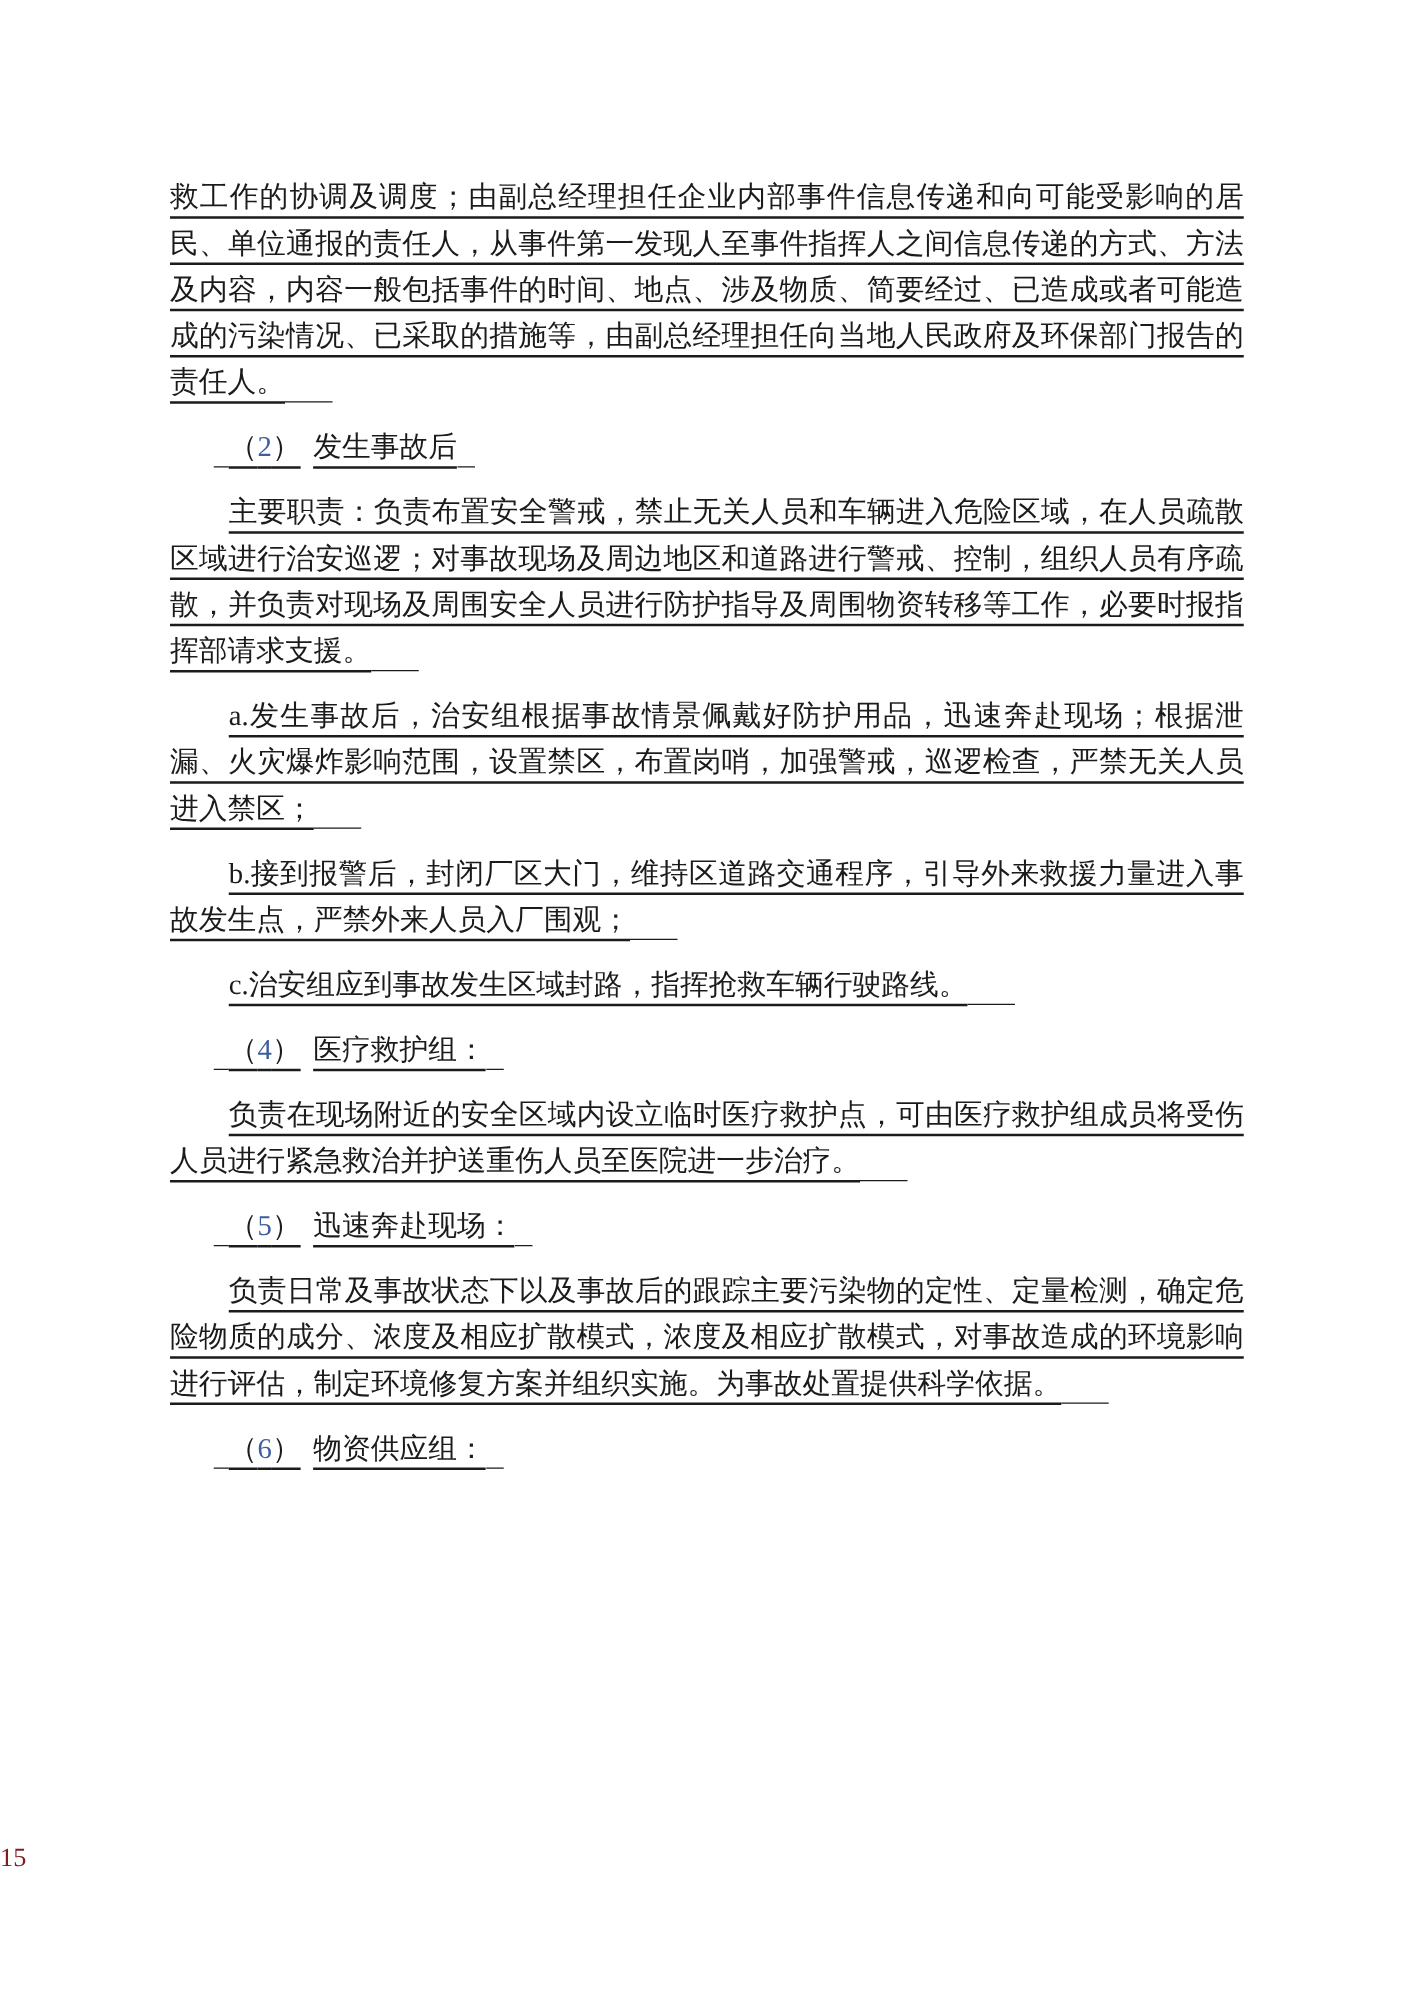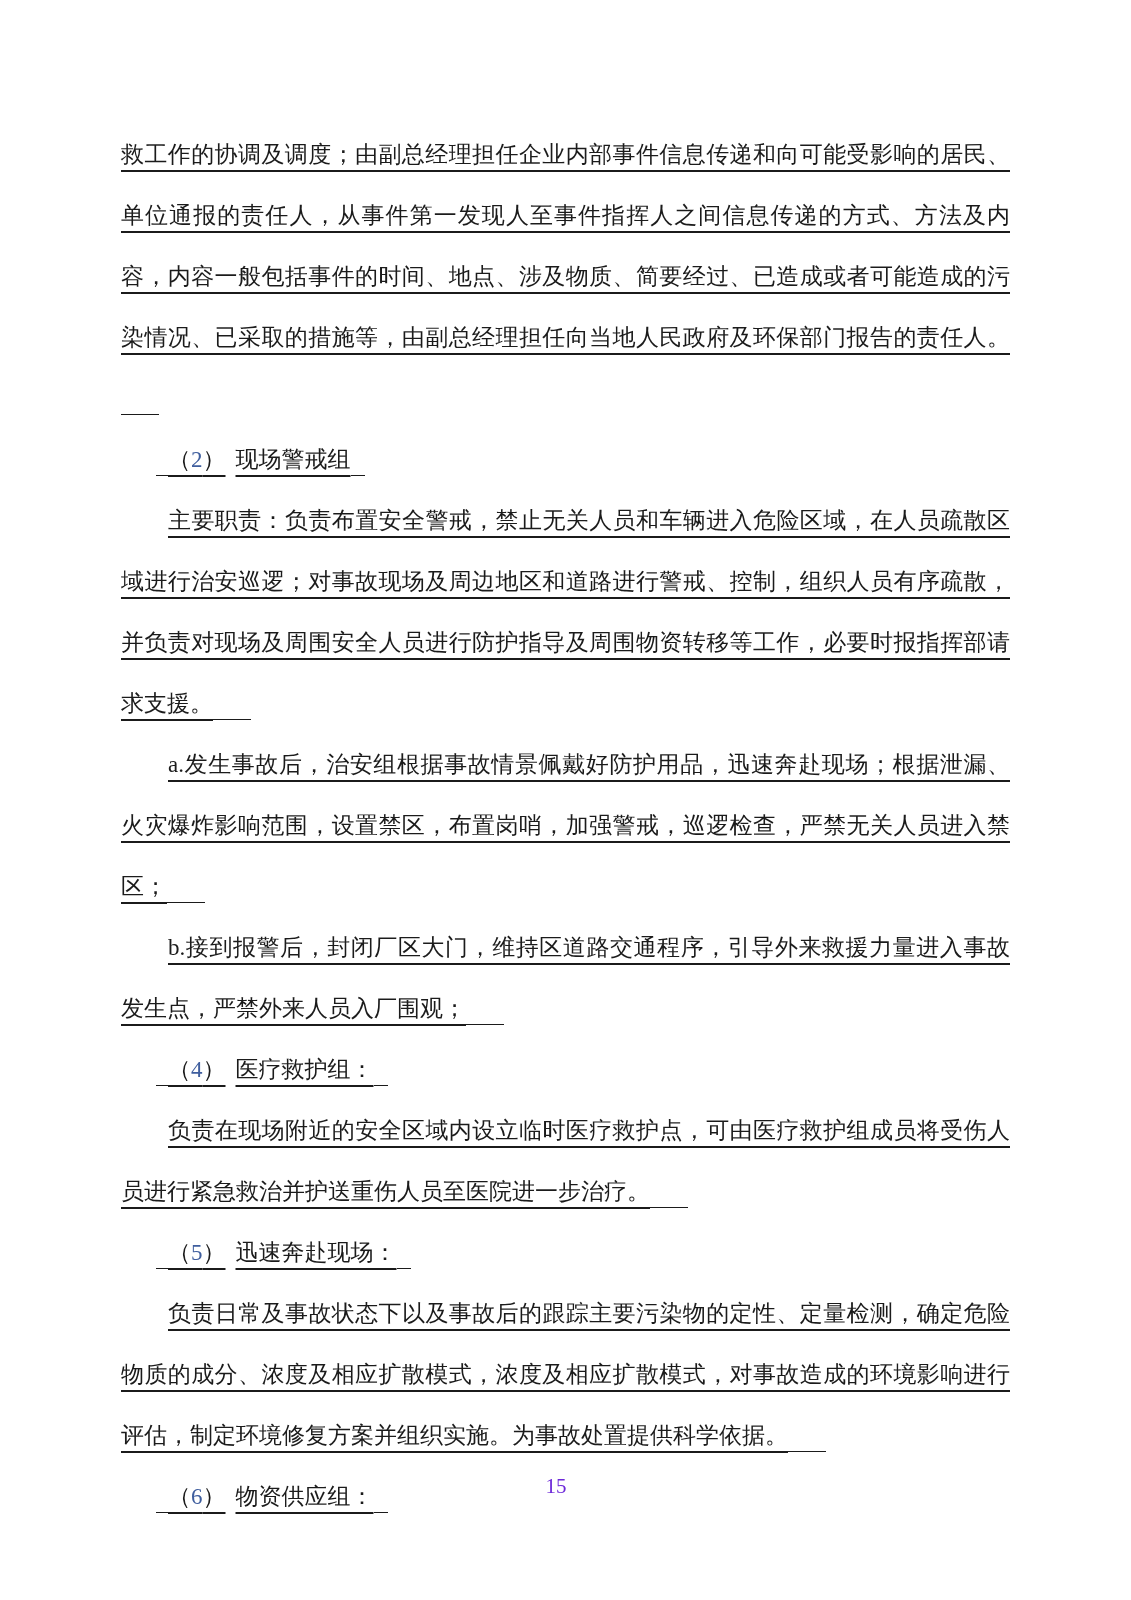--- a/index.html
+++ b/index.html
@@ -14,23 +14,23 @@
     width: 1131px; height: 1600px;
     background: #ffffff;
     overflow: hidden;
   }
   .content {
     position: absolute;
     left: 121px; top: 124px;
     width: 889px;
   }
   .para {
-    margin: 0;
+    margin: 15px;
     font-size: 23px;
-    line-height: 61px;
+    line-height: 37px;
     color: #1b1b1b;
     text-align: justify;
     text-justify: inter-ideograph;
     text-decoration: underline;
     text-decoration-thickness: 1.5px;
     text-underline-offset: 8px;
     text-decoration-color: #1b1b1b;
   }
   .indent { text-indent: 47px; }
   
@@ -56,43 +56,43 @@
     width: 14px; height: 0;
     border-bottom: 1.5px solid #1b1b1b;
     vertical-align: -9px;
   }
   .h-num { color: #3f5e9e; }
   .h-close { margin-right: 10px; }
   .page-number {
     position: absolute;
     left: 0; top: 1474px;
     width: 1112px;
-    text-align: center;
     font-size: 21px;
-    color: #6d28d9;
+    color: #7f1d1d;
   }
 </style>
 </head>
 <body>
 
 <div class="page">
   <div class="content">
 
     <p class="para tail">救工作的协调及调度；由副总经理担任企业内部事件信息传递和向可能受影响的居民、单位通报的责任人，从事件第一发现人至事件指挥人之间信息传递的方式、方法及内容，内容一般包括事件的时间、地点、涉及物质、简要经过、已造成或者可能造成的污染情况、已采取的措施等，由副总经理担任向当地人民政府及环保部门报告的责任人。</p>
 
-    <p class="para heading indent"><span>（</span><span class="h-num">2</span><span class="h-close">）</span><span>现场警戒组</span></p>
+    <p class="para heading indent"><span>（</span><span class="h-num">2</span><span class="h-close">）</span><span>发生事故后</span></p>
 
 
 
     <p class="para indent tail">主要职责：负责布置安全警戒，禁止无关人员和车辆进入危险区域，在人员疏散区域进行治安巡逻；对事故现场及周边地区和道路进行警戒、控制，组织人员有序疏散，并负责对现场及周围安全人员进行防护指导及周围物资转移等工作，必要时报指挥部请求支援。</p>
 
     <p class="para indent tail">a.发生事故后，治安组根据事故情景佩戴好防护用品，迅速奔赴现场；根据泄漏、火灾爆炸影响范围，设置禁区，布置岗哨，加强警戒，巡逻检查，严禁无关人员进入禁区；</p>
 
     <p class="para indent tail">b.接到报警后，封闭厂区大门，维持区道路交通程序，引导外来救援力量进入事故发生点，严禁外来人员入厂围观；</p>
 
+    <p class="para indent tail">c.治安组应到事故发生区域封路，指挥抢救车辆行驶路线。</p>
 
     <p class="para heading indent"><span>（</span><span class="h-num">4</span><span class="h-close">）</span><span>医疗救护组：</span></p>
 
     <p class="para indent tail">负责在现场附近的安全区域内设立临时医疗救护点，可由医疗救护组成员将受伤人员进行紧急救治并护送重伤人员至医院进一步治疗。</p>
 
     <p class="para heading indent"><span>（</span><span class="h-num">5</span><span class="h-close">）</span><span>迅速奔赴现场：</span></p>
 
     <p class="para indent tail">负责日常及事故状态下以及事故后的跟踪主要污染物的定性、定量检测，确定危险物质的成分、浓度及相应扩散模式，浓度及相应扩散模式，对事故造成的环境影响进行评估，制定环境修复方案并组织实施。为事故处置提供科学依据。</p>
 
     <p class="para heading indent"><span>（</span><span class="h-num">6</span><span class="h-close">）</span><span>物资供应组：</span></p>

